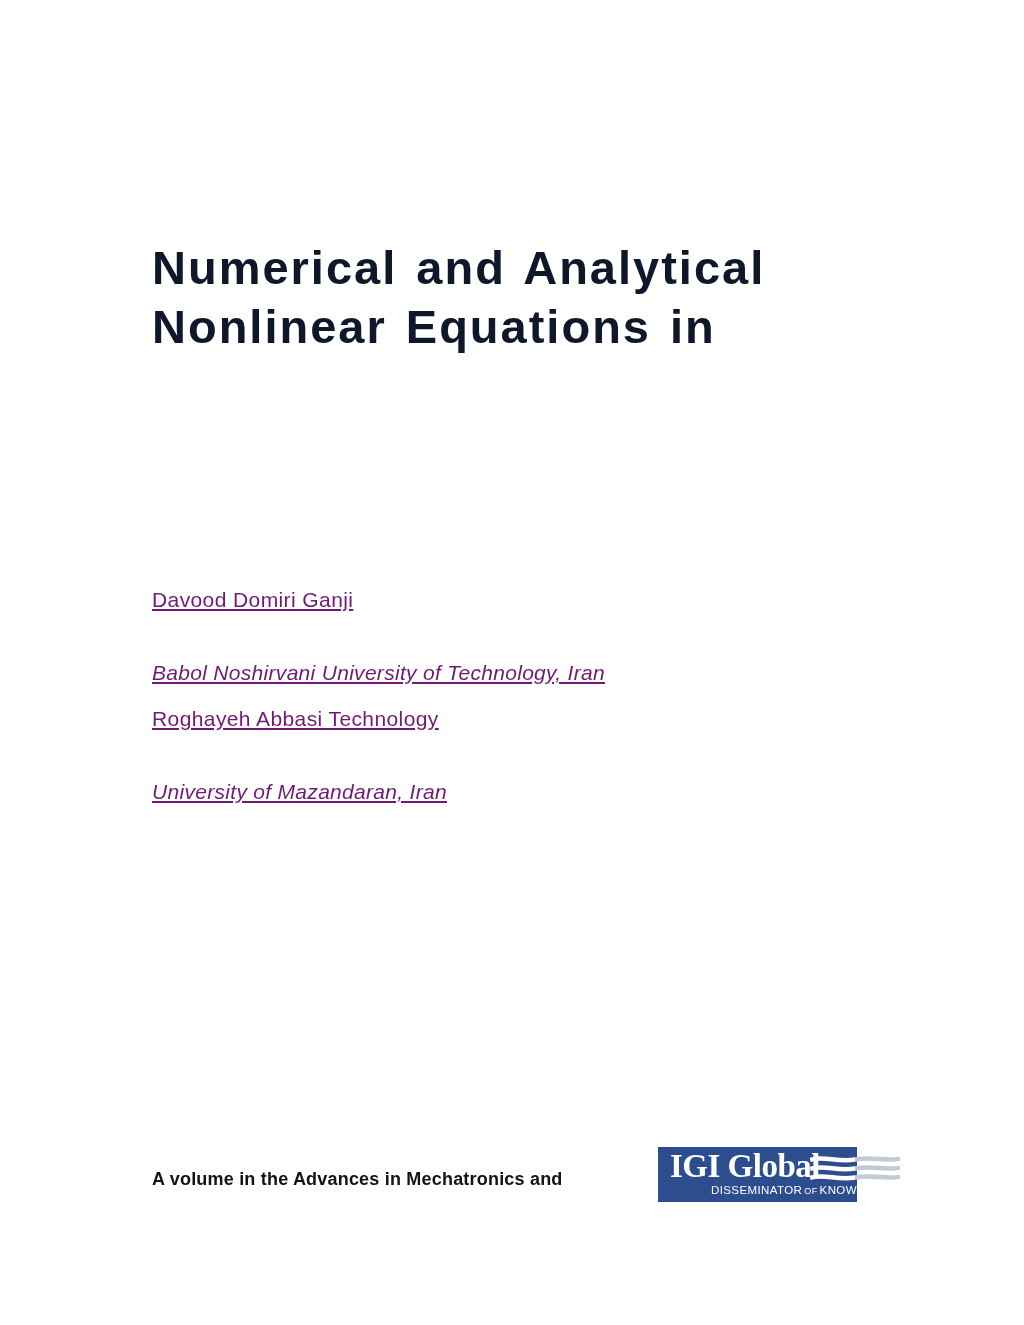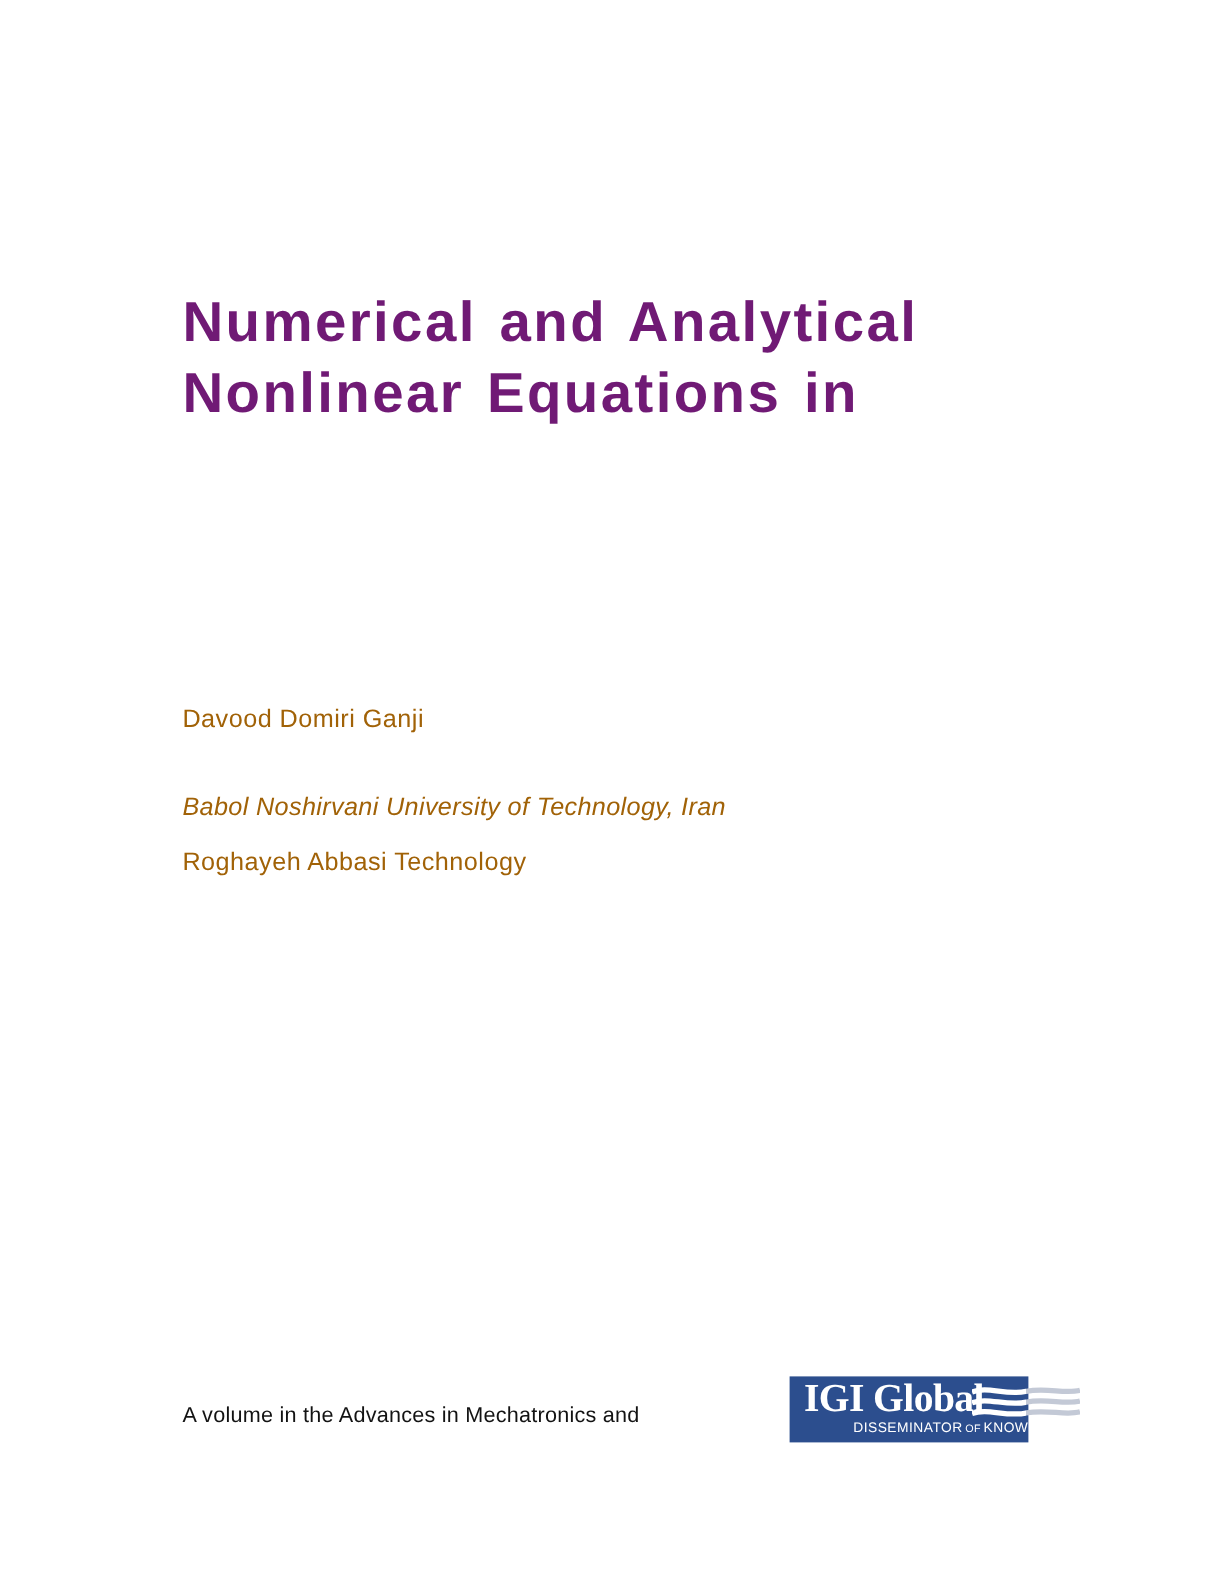--- a/index.html
+++ b/index.html
@@ -14,50 +14,51 @@
     background: #ffffff;
     font-family: "Liberation Sans", sans-serif;
     overflow: hidden;
   }
 
   
   .book-title {
     position: absolute;
     left: 152px;
     top: 238px;
-    color: #701a75;
+    color: #0f172a;
     font-size: 47px;
     font-weight: 600;
     line-height: 59px;
     letter-spacing: 2px;
     word-spacing: 4px;
     white-space: nowrap;
   }
 
   
   .authors {
     position: absolute;
     left: 152px;
     top: 587px;
-    color: #a16207;
+    color: #701a75;
     font-size: 21px;
     line-height: 25px;
+    text-decoration: underline;
   }
   .author-block { margin-bottom: 21px; }
   .author-name { font-weight: 500; letter-spacing: 0.4px; }
   .author-affiliation { font-style: italic; letter-spacing: 0.3px; margin-top: 48px; }
 
   
   .series-note {
     position: absolute;
     left: 152px;
     top: 1167px;
     color: #131313;
     font-size: 18px;
-    font-weight: 400;
+    font-weight: 700;
     line-height: 25px;
     letter-spacing: 0.2px;
   }
 
   
   .publisher-logo {
     position: absolute;
     left: 658px;
     top: 1147px;
     width: 250px;
@@ -115,20 +116,21 @@
     <div>Nonlinear Equations in</div>
   </div>
 
   <div class="authors">
     <div class="author-block">
       <div class="author-name">Davood Domiri Ganji</div>
       <div class="author-affiliation">Babol Noshirvani University of Technology, Iran</div>
     </div>
     <div class="author-block">
       <div class="author-name">Roghayeh Abbasi Technology</div>
+      <div class="author-affiliation">University of Mazandaran, Iran</div>
     </div>
   </div>
 
   <div class="series-note">
     <div>A volume in the Advances in Mechatronics and</div>
   </div>
 
   <div class="publisher-logo">
     <div class="logo-box">
       <div class="logo-brand">IGI Global</div>

